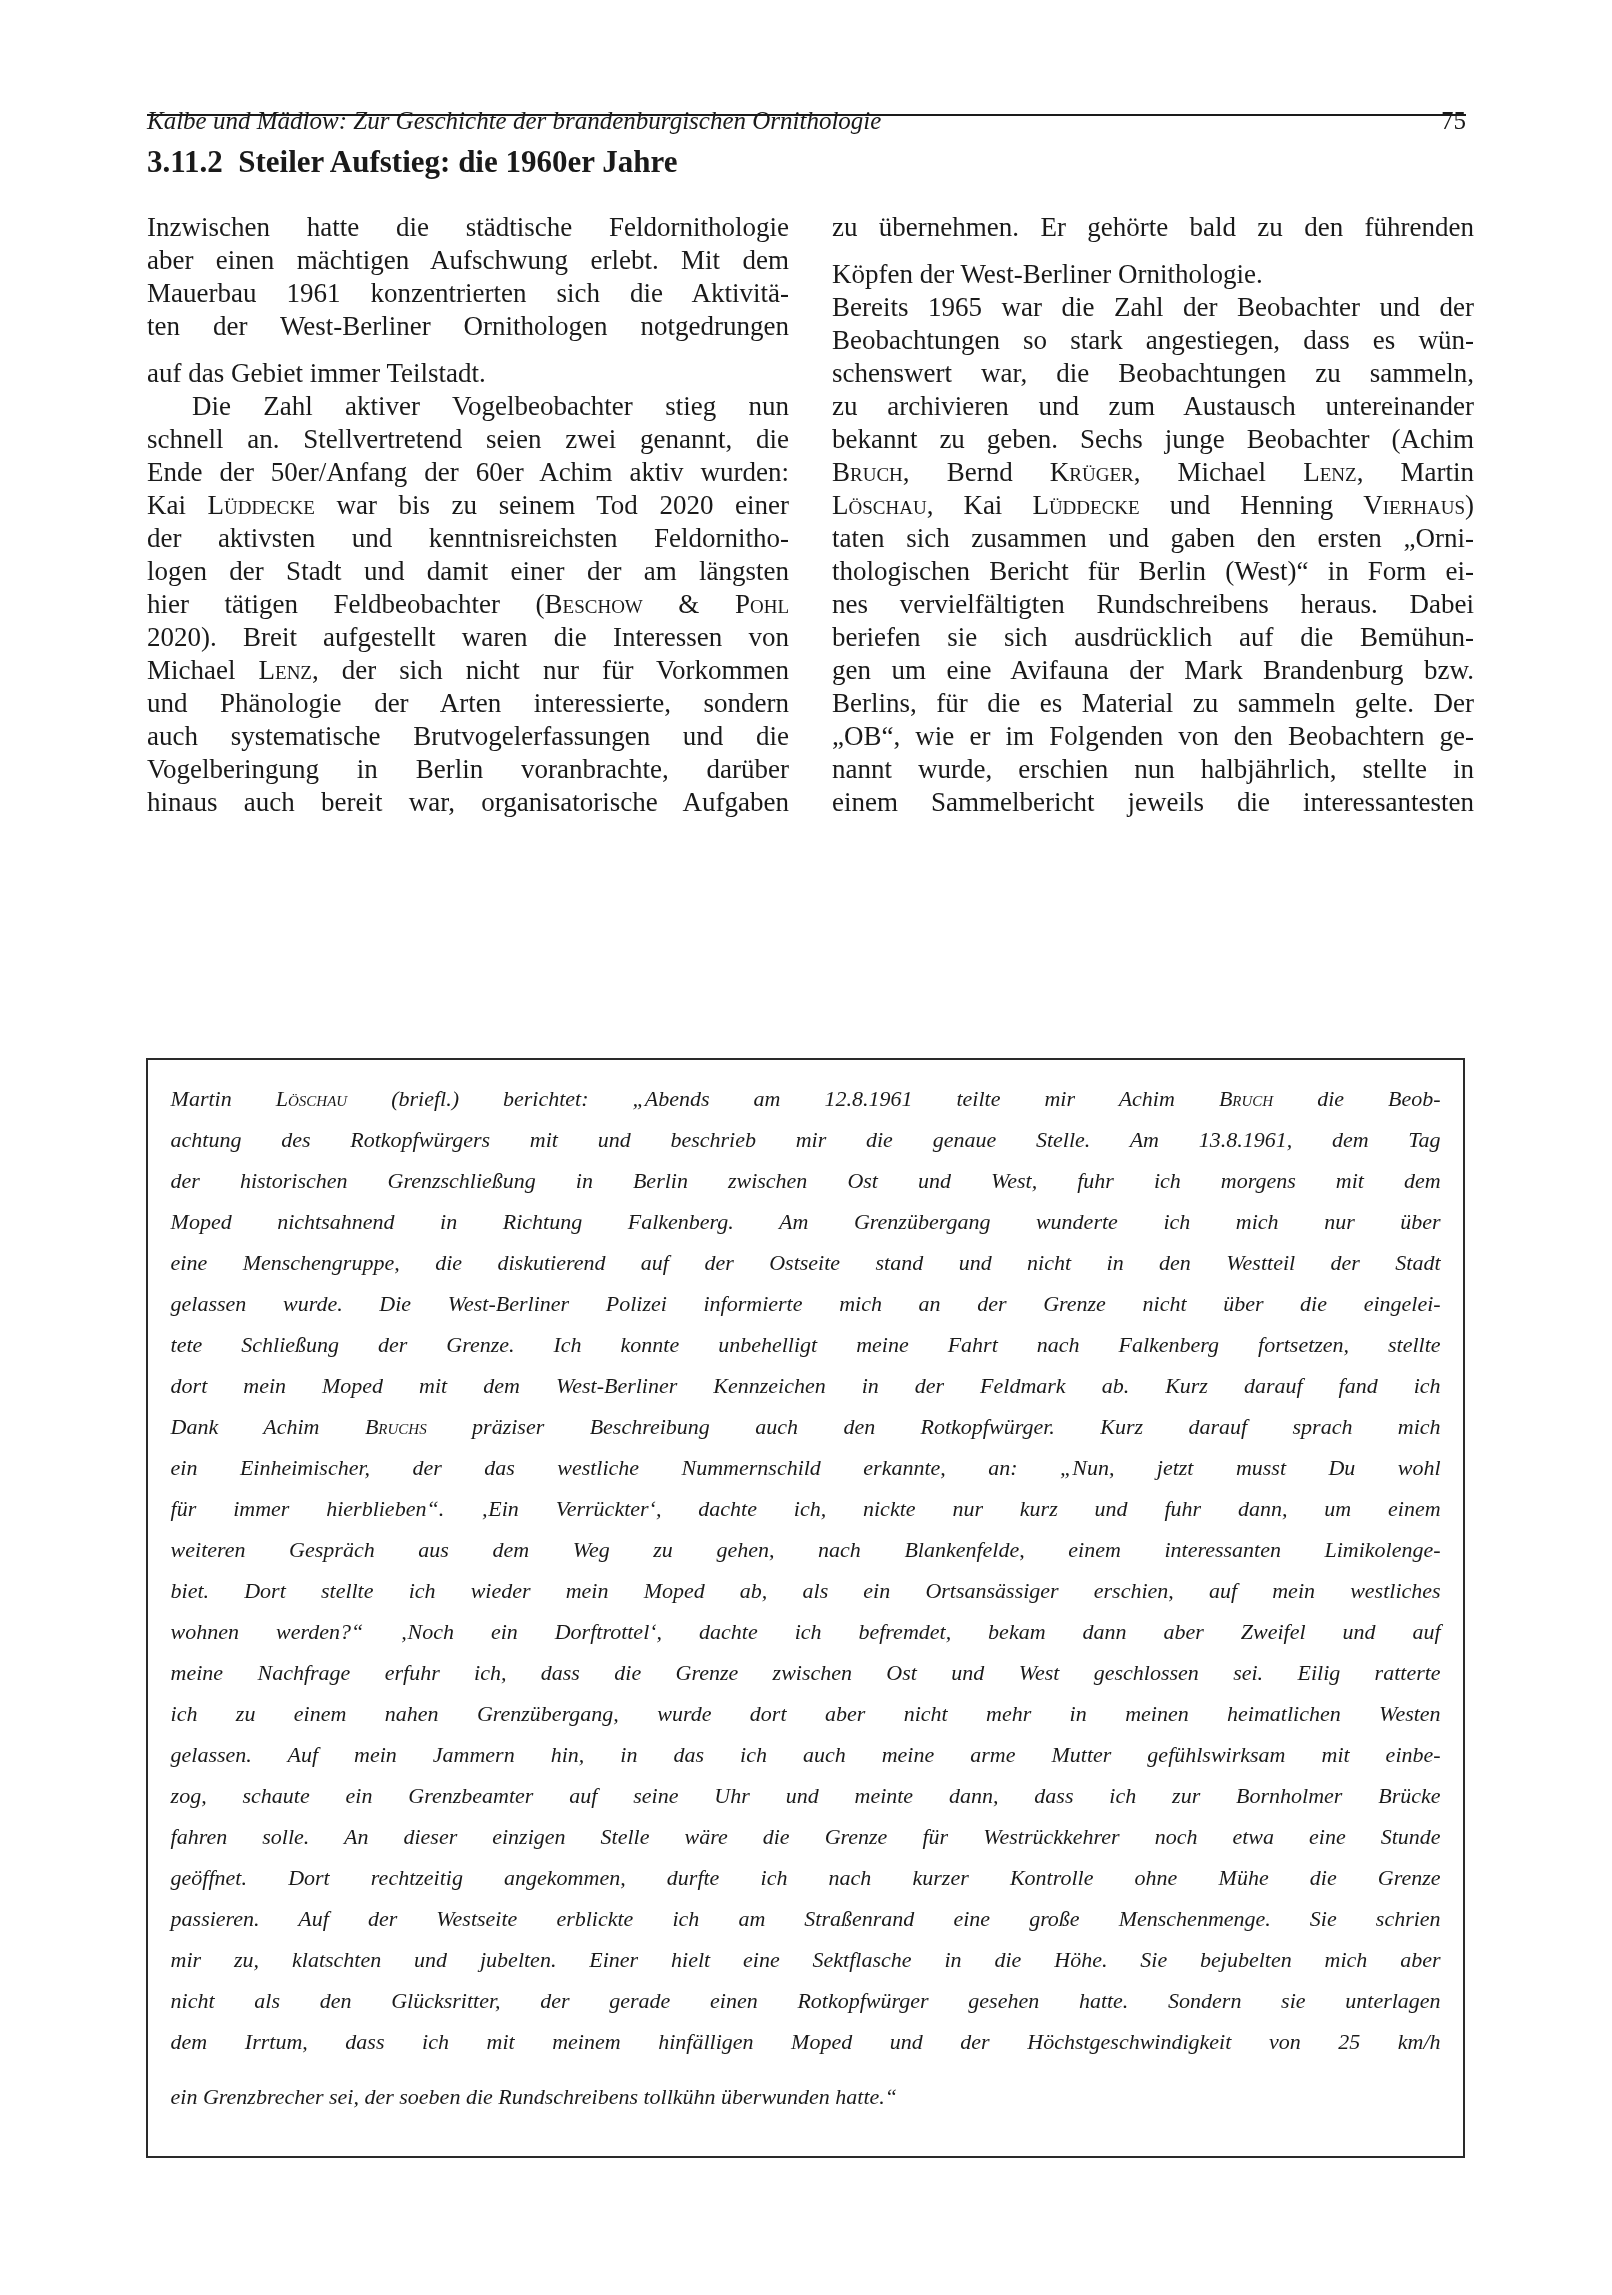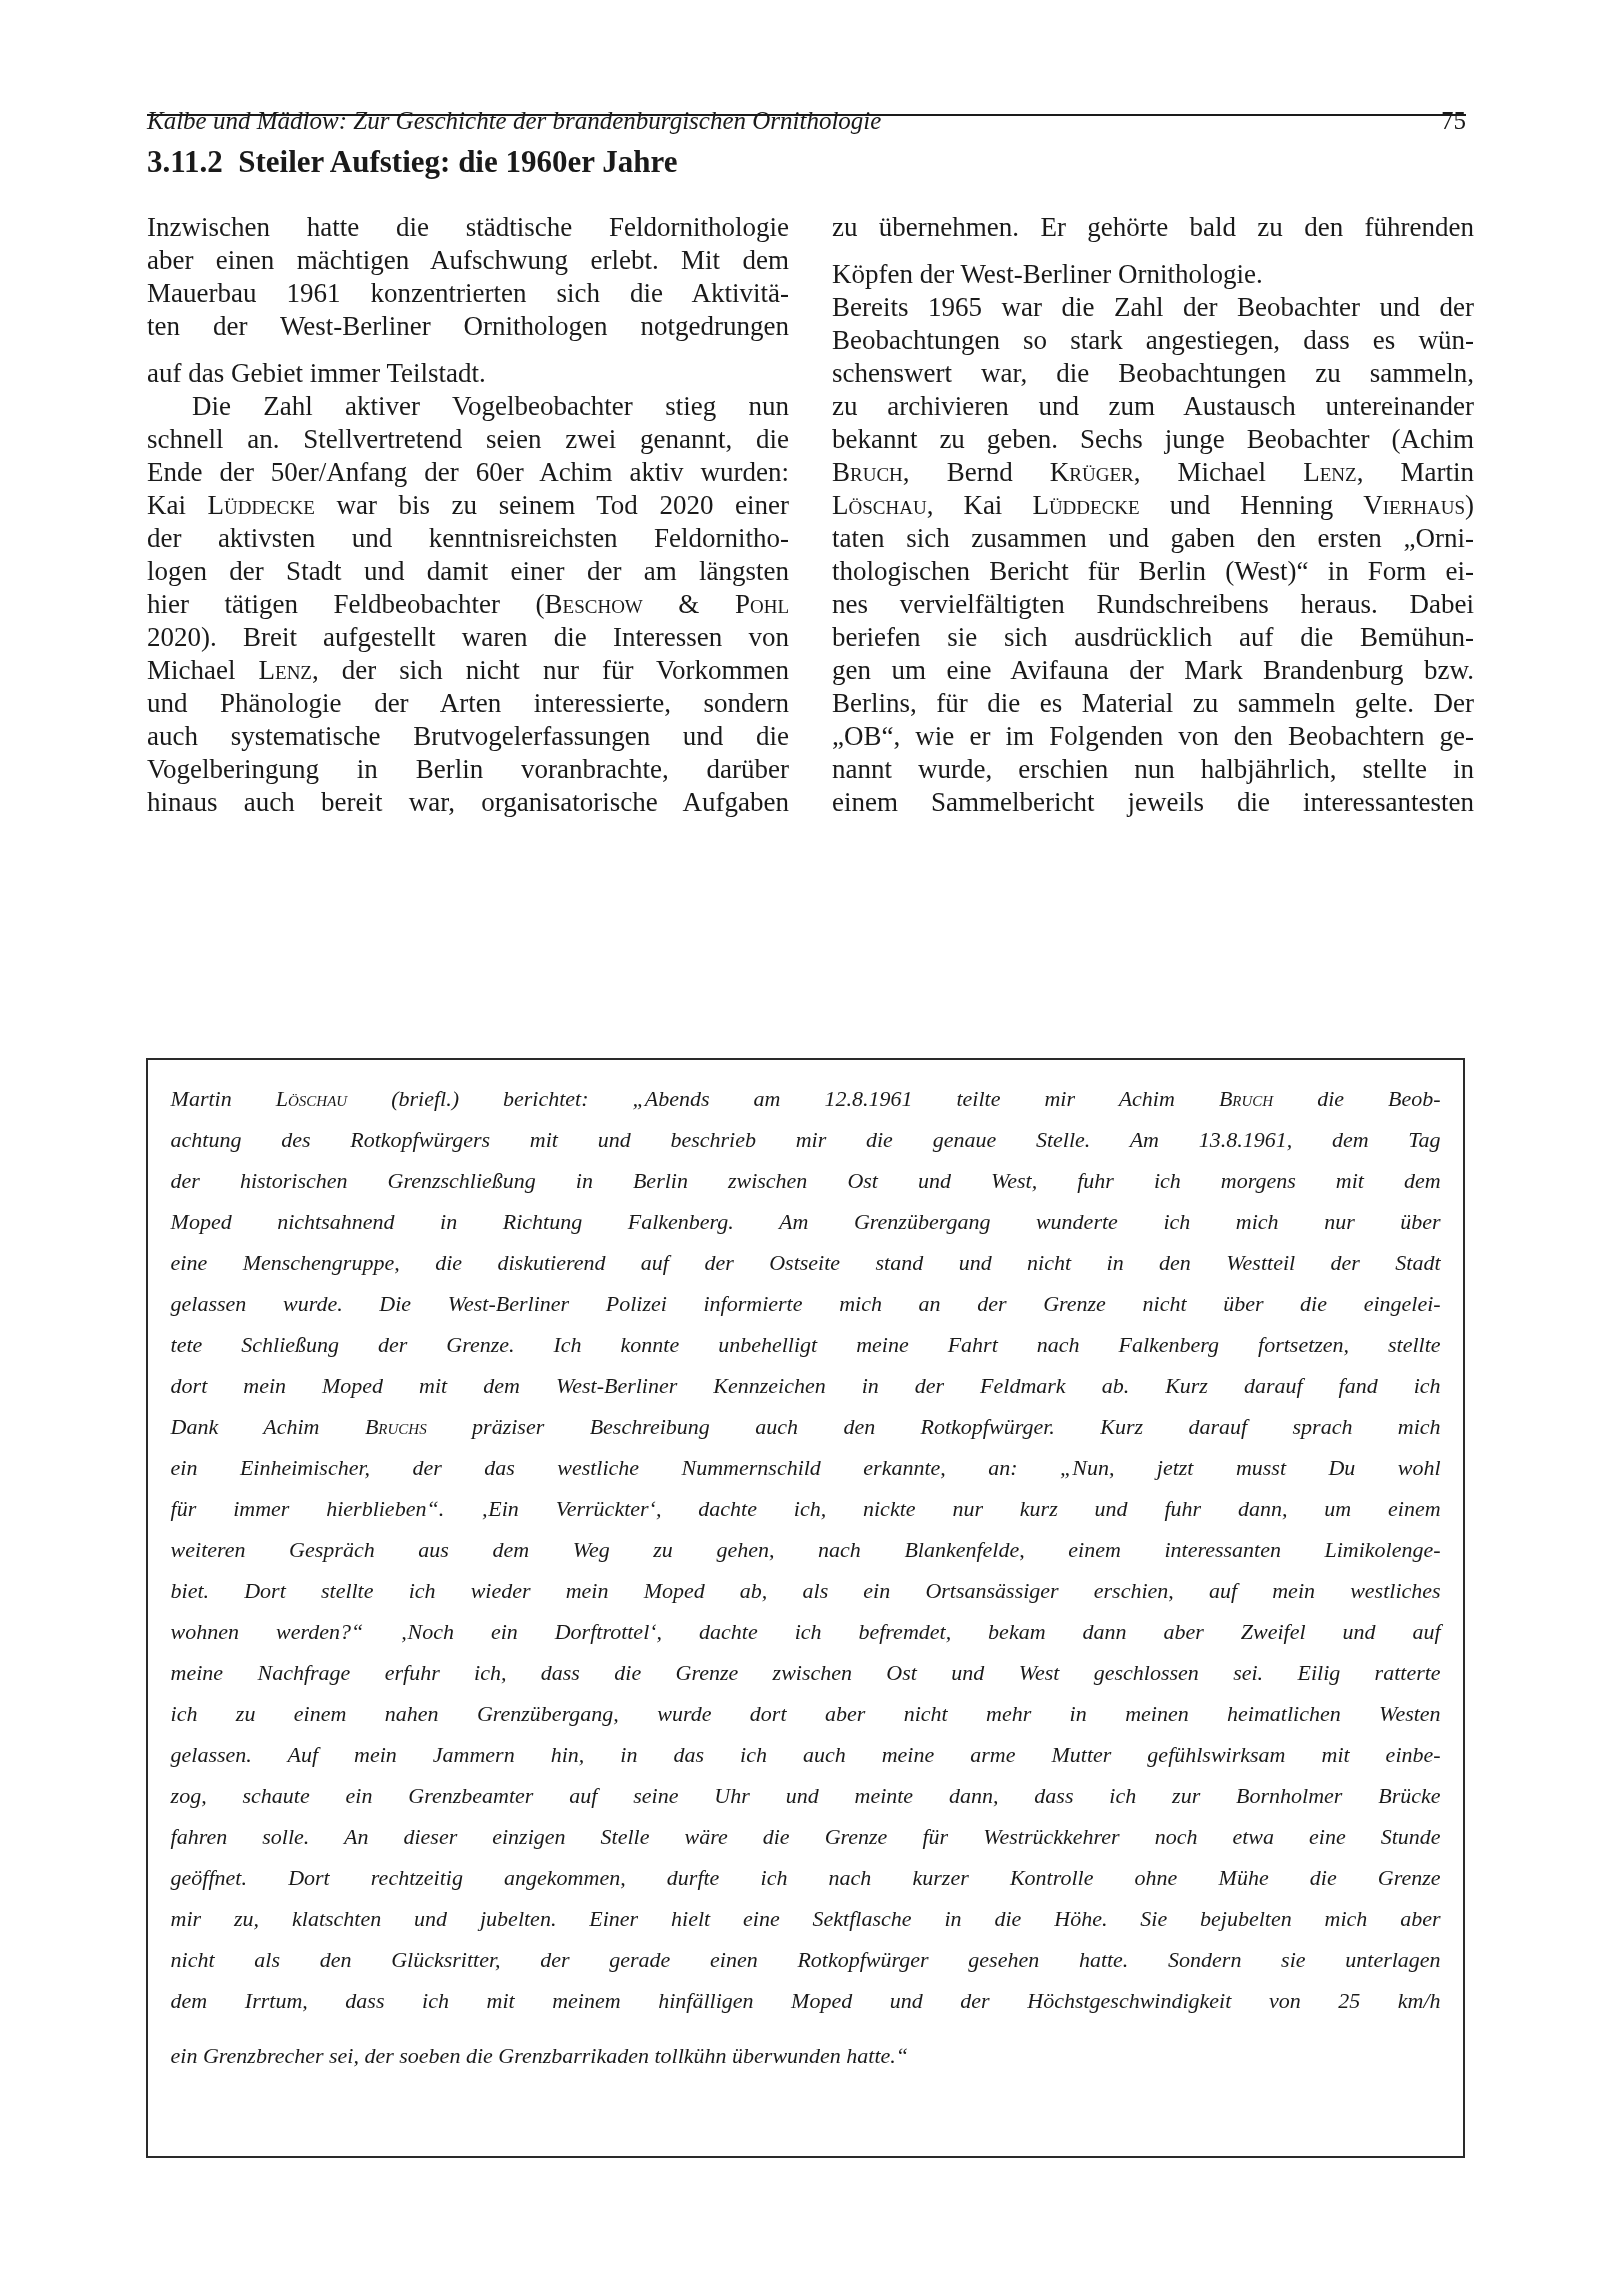--- a/index.html
+++ b/index.html
@@ -107,19 +107,20 @@
       <span class="line">für immer hierblieben“. ‚Ein Verrückter‘, dachte ich, nickte nur kurz und fuhr dann, um einem</span>
       <span class="line">weiteren Gespräch aus dem Weg zu gehen, nach Blankenfelde, einem interessanten Limikolenge-</span>
       <span class="line">biet. Dort stellte ich wieder mein Moped ab, als ein Ortsansässiger erschien, auf mein westliches</span>
       <span class="line">wohnen werden?“ ‚Noch ein Dorftrottel‘, dachte ich befremdet, bekam dann aber Zweifel und auf</span>
       <span class="line">meine Nachfrage erfuhr ich, dass die Grenze zwischen Ost und West geschlossen sei. Eilig ratterte</span>
       <span class="line">ich zu einem nahen Grenzübergang, wurde dort aber nicht mehr in meinen heimatlichen Westen</span>
       <span class="line">gelassen. Auf mein Jammern hin, in das ich auch meine arme Mutter gefühlswirksam mit einbe-</span>
       <span class="line">zog, schaute ein Grenzbeamter auf seine Uhr und meinte dann, dass ich zur Bornholmer Brücke</span>
       <span class="line">fahren solle. An dieser einzigen Stelle wäre die Grenze für Westrückkehrer noch etwa eine Stunde</span>
       <span class="line">geöffnet. Dort rechtzeitig angekommen, durfte ich nach kurzer Kontrolle ohne Mühe die Grenze</span>
+      <span class="line">passieren. Auf der Westseite erblickte ich am Straßenrand eine große Menschenmenge. Sie schrien</span>
       <span class="line">mir zu, klatschten und jubelten. Einer hielt eine Sektflasche in die Höhe. Sie bejubelten mich aber</span>
       <span class="line">nicht als den Glücksritter, der gerade einen Rotkopfwürger gesehen hatte. Sondern sie unterlagen</span>
       <span class="line">dem Irrtum, dass ich mit meinem hinfälligen Moped und der Höchstgeschwindigkeit von 25 km/h</span>
-      <span class="line last">ein Grenzbrecher sei, der soeben die Grenzbarrikaden tollkühn überwunden hatte.“</span>
+      <span class="line last">ein Grenzbrecher sei, der soeben die Rundschreibens tollkühn überwunden hatte.“</span>
     </div>
 </div>
 
 
 </body></html>

